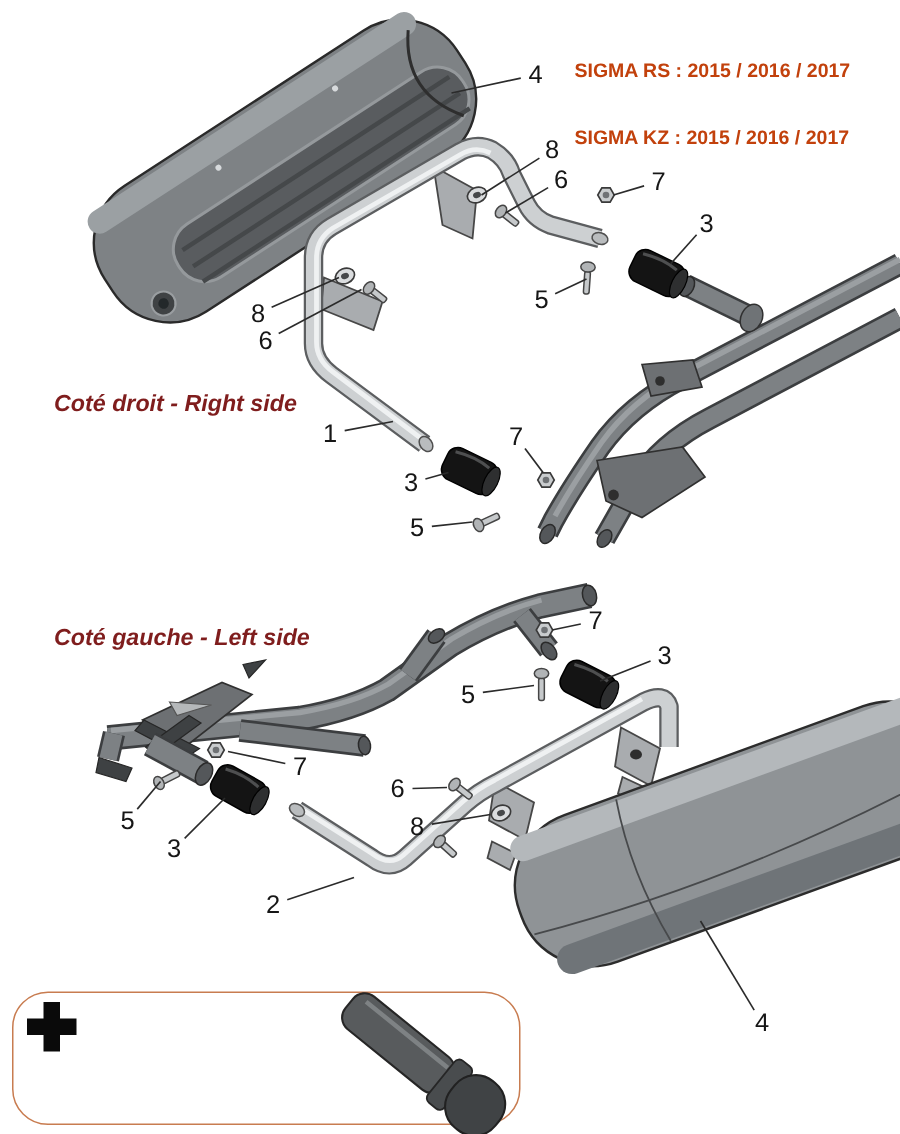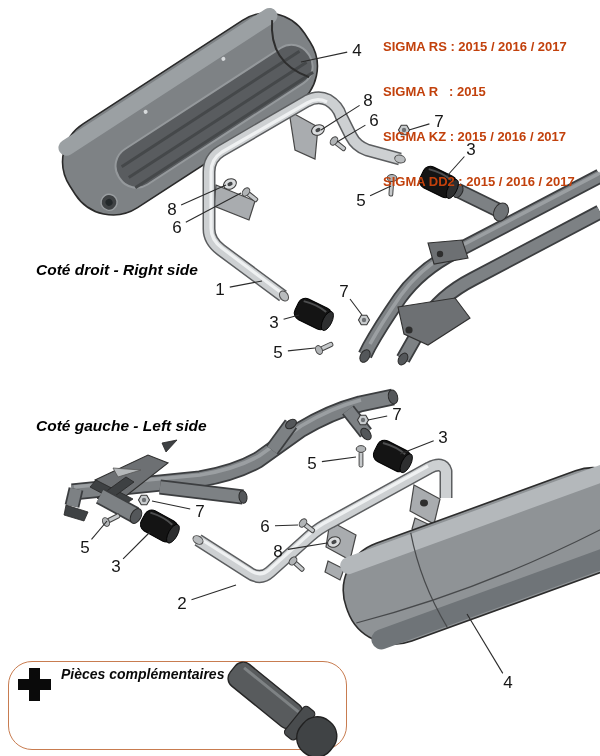--- a/index.html
+++ b/index.html
@@ -2,21 +2,21 @@
 <html style="--text: #141414; --box_border: #c87c50; --chassis_gray: #7d8184; --support_bar_gray: #cdd0d2; --pod_dark_gray: #7e8285; --pod_light_gray: #8f9396; --bushing_black: #141414;"><head>
 <meta charset="utf-8">
 <style>
   *{margin:0;padding:0;box-sizing:border-box}
   html,body{width:600px;height:756px}
   body{background:#fff;font-family:"Liberation Sans",sans-serif;position:relative;overflow:hidden;color:var(--text,#141414)}
   #canvas{position:absolute;left:0;top:0;width:600px;height:756px}
   svg#art{position:absolute;left:0;top:0}
 
   .hdr{position:absolute;left:383px;top:9px;font-weight:bold;font-size:13px;line-height:15px;white-space:pre;color:#c2410c}
-  .side-label{position:absolute;font-style:italic;font-weight:bold;font-size:15.5px;color:#000000}
+  .side-label{position:absolute;font-style:italic;font-weight:bold;font-size:15.5px;color:#7f1d1d}
   #label-right{left:36px;top:261px}
   #label-left{left:36px;top:417px}
 
   .legend-box{position:absolute;left:8px;top:661px;width:339px;height:89px;border:1.7px solid var(--box_border,#c87c50);border-radius:24px;background:#fff}
   .legend-titles{position:absolute;left:61px;top:666px;font-style:italic;font-weight:bold;font-size:14px;line-height:17px;color:#0a0a0a}
   .legend-item{position:absolute;left:26px;top:711px;font-size:13.5px;color:#101010}
 
   #callout-layer .callout{position:absolute;transform:translate(-50%,-50%);font-size:17px;color:#161616;line-height:1}
   #leader-lines line{stroke:#2b2b2b;stroke-width:1.1}
 
@@ -284,30 +284,27 @@
         <line x1="123.1" y1="558.9" x2="150" y2="532"></line>
         <line x1="275.0" y1="525.7" x2="298" y2="525"></line>
         <line x1="287.9" y1="549.4" x2="327" y2="543"></line>
         <line x1="191.5" y1="599.8" x2="236" y2="585"></line>
         <line x1="502.8" y1="673.4" x2="467" y2="614"></line>
       </g>
   </svg>
 
   <div class="hdr">
     <div>SIGMA RS : 2015 / 2016 / 2017</div>
-    <div>SIGMA R   : 2015</div>
     <div>SIGMA KZ : 2015 / 2016 / 2017</div>
-    <div>SIGMA DD2 : 2015 / 2016 / 2017</div>
   </div>
 
   <div id="label-right" class="side-label">Coté droit - Right side</div>
   <div id="label-left" class="side-label">Coté gauche - Left side</div>
 
   <div class="legend-titles">
-    <div>Pièces complémentaires</div>
   </div>
 
   <div id="callout-layer">
       <div class="callout" style="left: 357px; top: 50px;">4</div>
       <div class="callout" style="left: 368px; top: 100px;">8</div>
       <div class="callout" style="left: 374px; top: 120px;">6</div>
       <div class="callout" style="left: 439px; top: 121px;">7</div>
       <div class="callout" style="left: 471px; top: 149px;">3</div>
       <div class="callout" style="left: 361px; top: 200px;">5</div>
       <div class="callout" style="left: 172px; top: 209px;">8</div>

